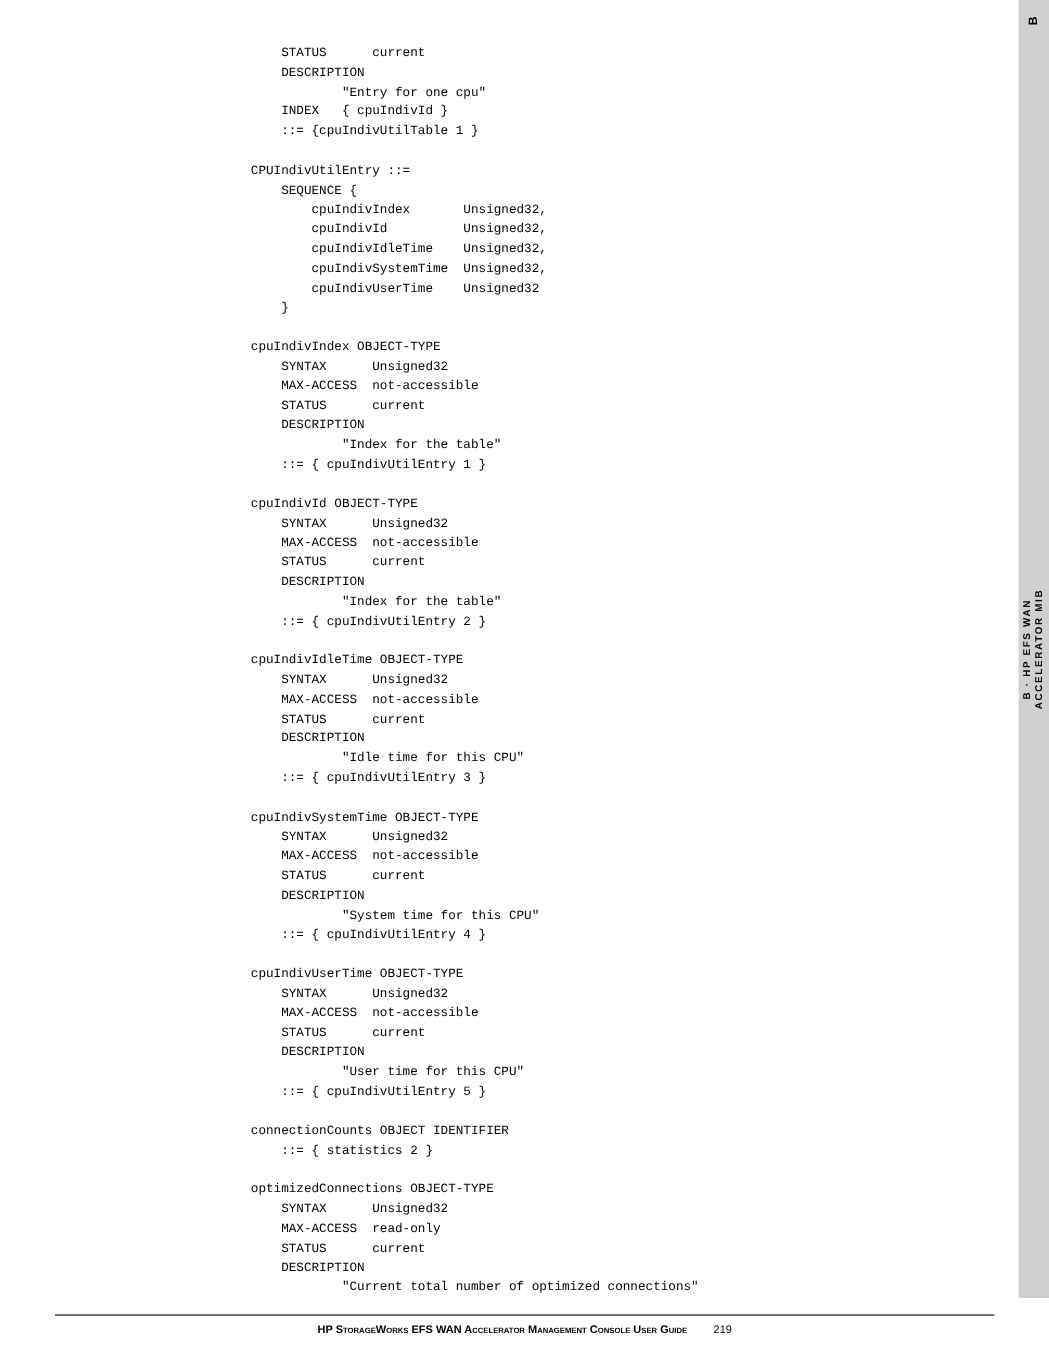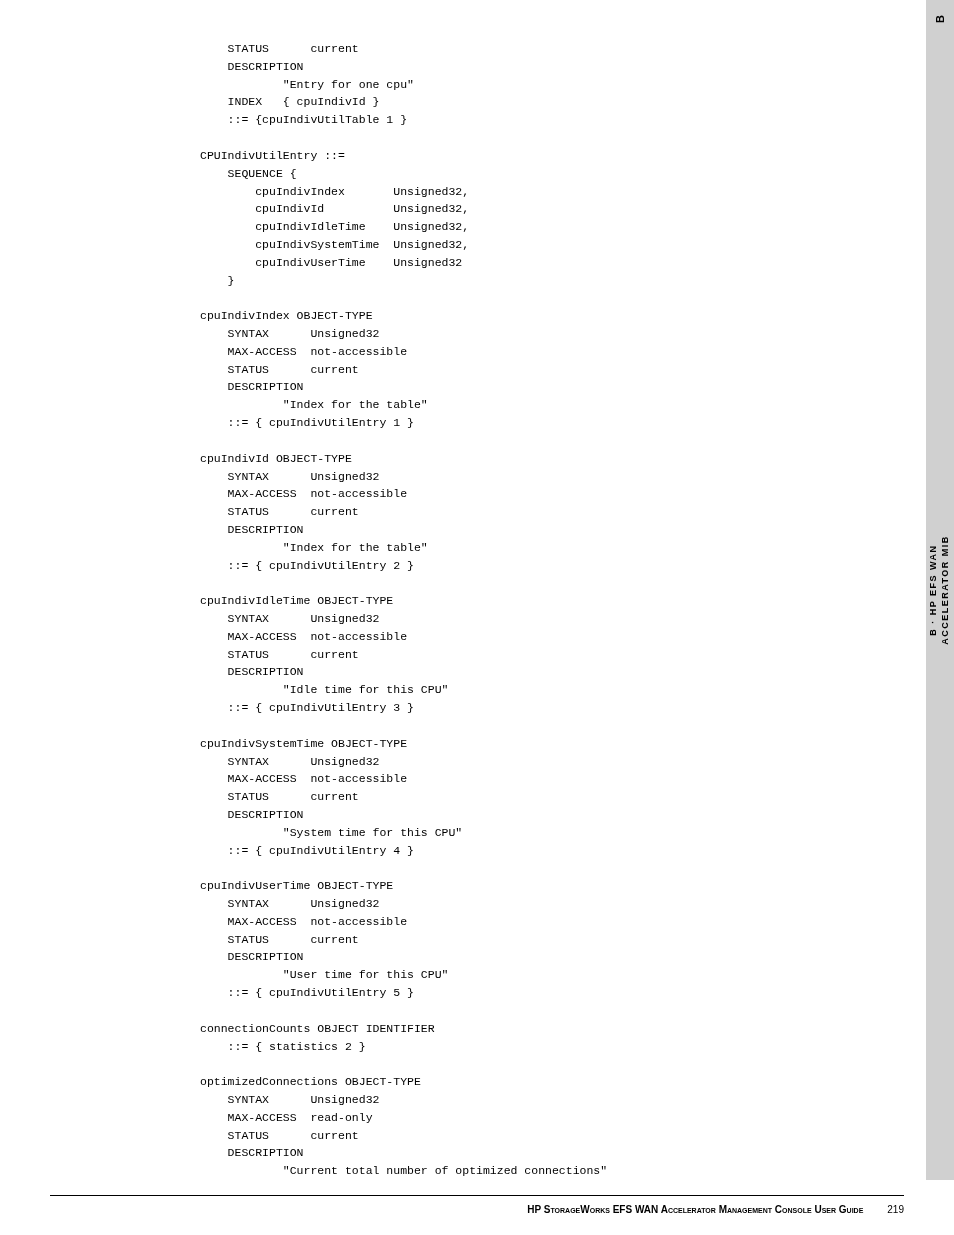--- a/index.html
+++ b/index.html
@@ -36,20 +36,21 @@
       font-size: 11.5px;
       line-height: 1.55;
       color: #000;
     }
 
     .code-block {
       white-space: pre;
       font-family: 'Courier New', Courier, monospace;
       font-size: 11.5px;
       line-height: 1.55;
+      margin-left: 28px;
     }
 
     
     .side-tab {
       position: absolute;
       right: 0;
       top: 0;
       width: 28px;
       height: 1180px;
       background: #d0d0d0;
@@ -69,21 +70,21 @@
       top: 15px;
     }
 
     
     .footer {
       position: absolute;
       bottom: 20px;
       left: 50px;
       right: 50px;
       display: flex;
-      justify-content: flex-end;
+      justify-content: center;
       align-items: center;
       border-top: 1px solid #000;
       padding-top: 8px;
     }
 
     .footer-left {
       font-family: Arial, Helvetica, sans-serif;
       font-size: 10px;
       font-weight: normal;
       color: #000;

